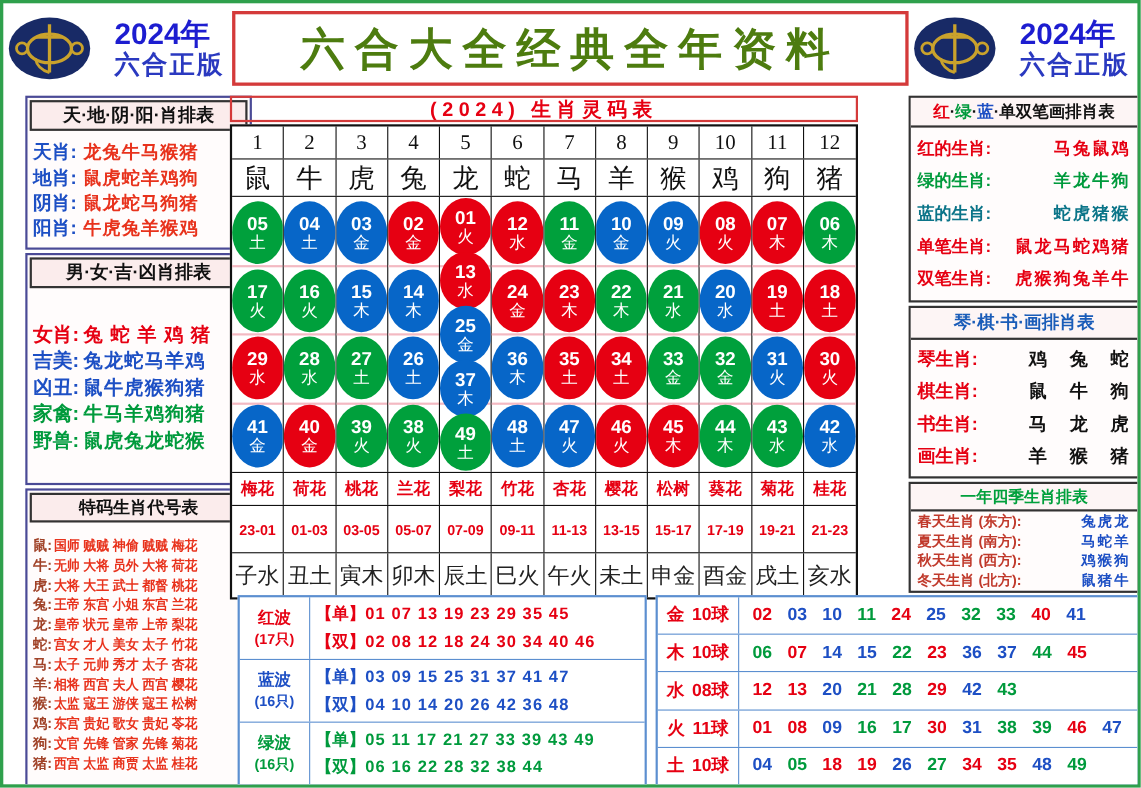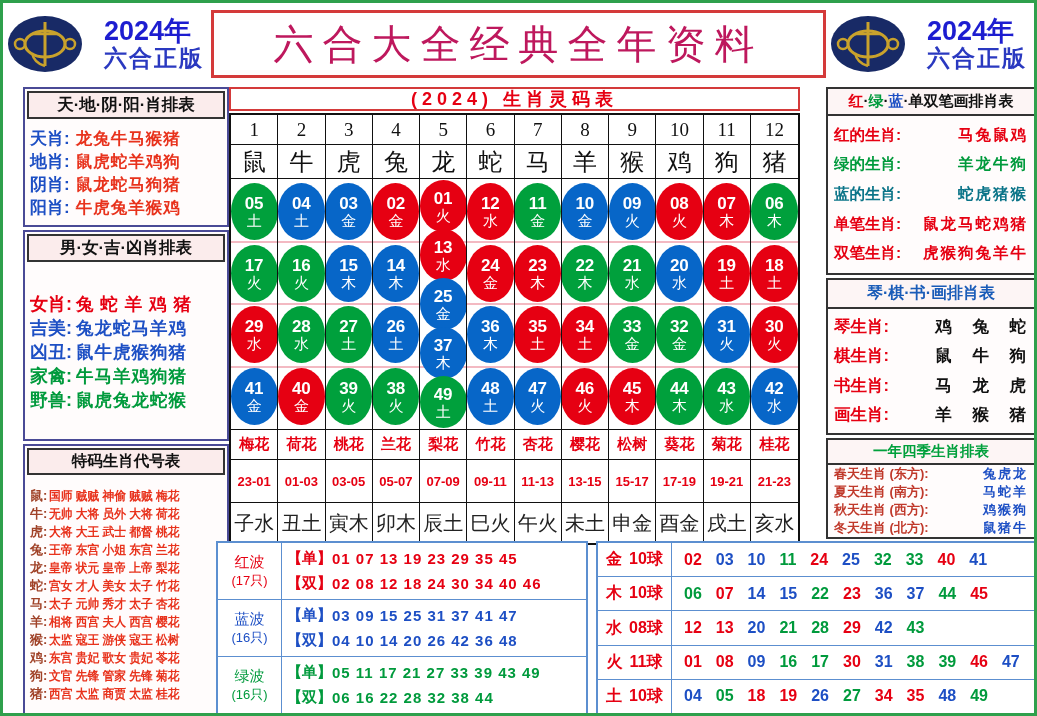--- a/index.html
+++ b/index.html
@@ -6,39 +6,39 @@
 html,body{width:1037px;height:716px}
 body{font-family:"Liberation Sans","DejaVu Sans",sans-serif;background:#fff}
 .page{position:relative;width:1037px;height:716px;border:3px solid #2fa04c;background:#fff;overflow:hidden}
 
 .hdr{position:absolute;left:0;top:0;right:0;height:82px;display:flex;align-items:center;gap:4px;padding:2px 4px}
 .brand{display:flex;align-items:center;gap:21px;min-width:200px}
 .btxt{display:flex;flex-direction:column;line-height:1.08}
 .byear{color:#1d1dd0;font-size:27px;font-weight:bold}
 .bed{color:#2a39c0;font-size:23px;font-weight:bold;letter-spacing:2px}
 .title-box{flex:1;align-self:stretch;margin:5px 0;border:3px solid #d43a3a;display:flex;align-items:center;justify-content:center;background:#fff}
-.title-box span{font-size:40px;font-weight:normal;color:#be185d;letter-spacing:9px;white-space:nowrap}
+.title-box span{font-size:40px;font-weight:bold;color:#4d7c0f;letter-spacing:9px;white-space:nowrap}
 
 .c-red{color:#e60012}.c-red2{color:#e8321c}.c-green{color:#009a3c}.c-blue{color:#1d4fc4}
 .c-teal{color:#0b7488}.c-brown{color:#a04228}.c-black{color:#111}
 
 .left-col{position:absolute;left:20px;top:84px;width:206px;height:628px;display:flex;flex-direction:column;gap:3px}
 .lsec{border:2px solid #4a4a96;background:#fffcfc;display:flex;flex-direction:column}
 .lsec-h{margin:2px;border:2px solid #333;background:#fbecec;text-align:center;font-weight:bold;color:#111;font-size:16.5px;padding:1px 0;white-space:nowrap}
 .lsec-b{flex:1;display:flex;flex-direction:column;justify-content:center;padding:0 5px}
 .lrow{display:flex;align-items:center;white-space:nowrap}
 .lab,.val{font-weight:bold}
 .s1{height:140px}.s2{height:211px}.s3{flex:1}
 .s1 .lab{font-size:17px}.s1 .val{font-size:16.5px;margin-left:6px;letter-spacing:1px}
 .s2 .lab{font-size:18px}.s2 .val{font-size:17.5px;margin-left:4px;letter-spacing:1px}
 .s3 .lsec-h{font-size:15.5px}
 .s3 .lab{font-size:13px}
 .s3 .val{font-size:12.5px;margin-left:2px;display:inline-block;transform:scaleX(.94);transform-origin:left}
 
-.center-col{position:absolute;left:226px;top:84px;width:571px}
+.center-col{position:absolute;left:206px;top:84px;width:571px}
 .ctitle{height:24px;border:2px solid #d43a3a;display:flex;align-items:center;justify-content:center}
 .ctitle span{color:#e60012;font-weight:bold;font-size:18px;letter-spacing:5px}
 .ztable{margin-top:2px;border:2px solid #111;background:#fff}
 .zrow{display:grid;grid-template-columns:repeat(12,1fr)}
 .zrow+.zrow{border-top:1px solid #111}
 .zc{border-right:1px solid #111;text-align:center;display:flex;align-items:center;justify-content:center;overflow:hidden}
 .zc:last-child{border-right:none}
 .r-months .zc{height:29px;font-family:"Liberation Serif","DejaVu Serif",serif;font-size:19px;color:#111}
 .r-zods .zc{height:33px;font-family:"Liberation Serif","DejaVu Serif",serif;font-size:24px;color:#111}
 .r-balls .zc{height:250px;flex-direction:column;justify-content:space-evenly;
@@ -52,21 +52,21 @@
 .zc.five .ball{height:52px}
 .zc.five .ball+.ball{margin-top:-3px}
 .r-flowers .zc{height:29px;color:#e60012;font-weight:bold;font-size:15px}
 .r-hours .zc{height:42px;color:#e60012;font-weight:bold;font-size:13px}
 .r-branches .zc{height:40px;font-family:"Liberation Serif","DejaVu Serif",serif;font-size:20px;color:#222}
 
 .bottom{position:absolute;left:213px;top:538px;width:820px;height:174px;display:flex;gap:8px}
 .waves{width:372px;border:2px solid #5c8fd0;display:flex;flex-direction:column;background:#fff}
 .wgroup{flex:1;display:flex;border-bottom:1px solid #5c8fd0}
 .wgroup:last-child{border-bottom:none}
-.wname{width:64px;border-right:1px solid #5c8fd0;display:flex;flex-direction:column;align-items:center;justify-content:center;font-weight:normal;font-size:15px;line-height:1.4}
+.wname{width:64px;border-right:1px solid #5c8fd0;display:flex;flex-direction:column;align-items:center;justify-content:center;font-weight:bold;font-size:15px;line-height:1.4}
 .wname .wcount{font-size:13px}
 .wnums{flex:1;display:flex;flex-direction:column;justify-content:space-evenly;padding-left:5px;font-weight:bold;font-size:15px}
 .wline{display:flex;align-items:center;white-space:nowrap}
 .wline .wnum{letter-spacing:1px}
 .elems{flex:1;border:2px solid #5c8fd0;display:flex;flex-direction:column;background:#fff}
 .erow{flex:1;display:flex;border-bottom:1px solid #5c8fd0;align-items:stretch}
 .erow:last-child{border-bottom:none}
 .ename{width:74px;border-right:1px solid #5c8fd0;display:flex;align-items:center;justify-content:center;gap:7px;font-weight:bold;font-size:16px}
 .enums{flex:1;display:flex;align-items:center;gap:14px;padding-left:12px;font-weight:bold;font-size:16px}
 

